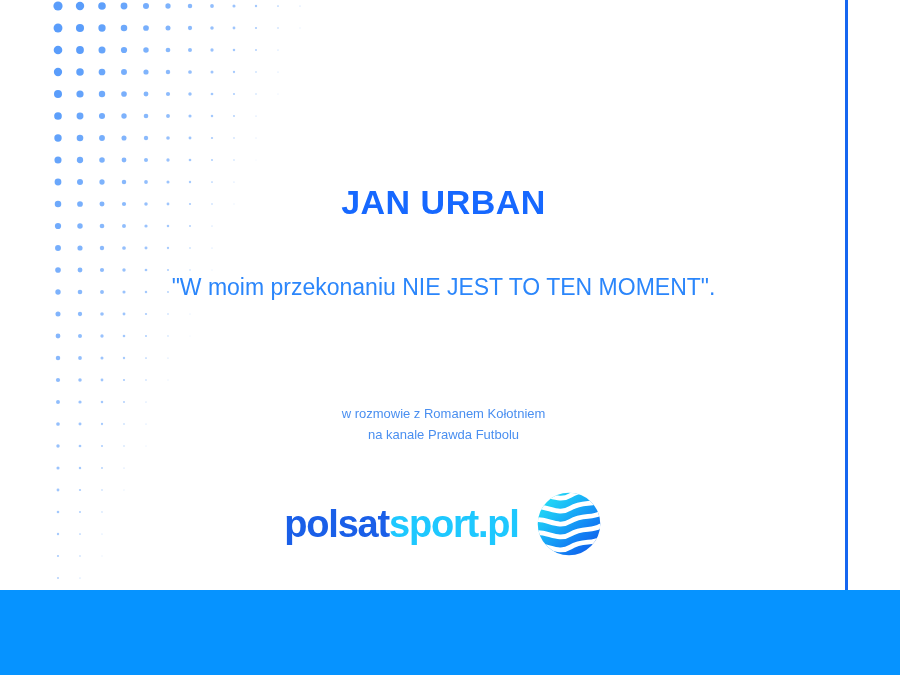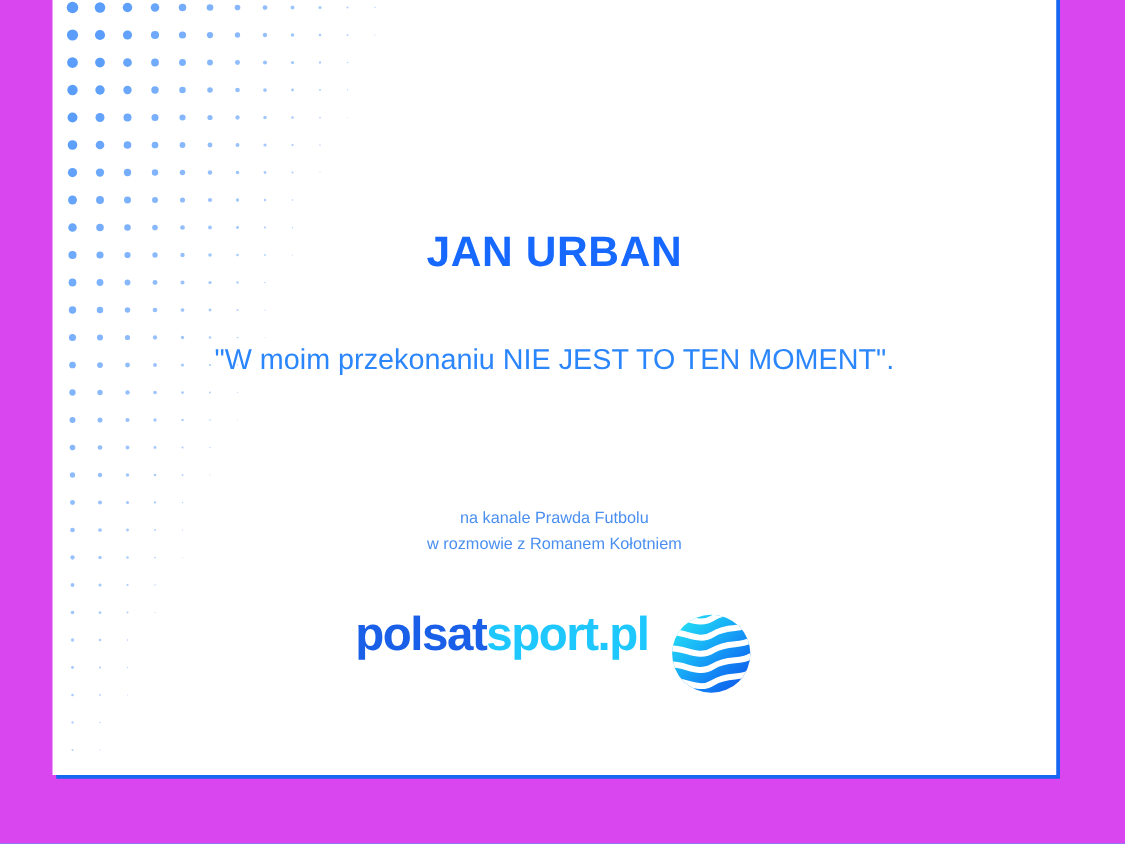--- a/index.html
+++ b/index.html
@@ -9,22 +9,22 @@
   body {
     width: 900px;
     height: 675px;
     overflow: hidden;
     font-family: "Liberation Sans", sans-serif;
     background: #0693ff;
   }
   #stage {
     position: relative;
     width: 900px;
-    height: 675px;
-    background: #d946ef;
+    height: 590px;
+    background: #ffffff;
     overflow: hidden;
   }
 
   
   #card {
     position: absolute;
     left: 42px;
     top: -6px;
     width: 803px;
     height: 626px;
@@ -95,20 +95,21 @@
   }
 
   
   #logo {
     position: absolute;
     left: 0;
     top: 495px;
     width: 803px;
     height: 70px;
     display: flex;
+    align-items: center;
     justify-content: center;
   }
   .logo-word {
     font-size: 38px;
     font-weight: 700;
     letter-spacing: -1.2px;
     line-height: 38px;
     white-space: nowrap;
   }
   .logo-polsat { color: #1a5fe8; }
@@ -328,22 +329,22 @@
         <circle cx="38.0" cy="606.0" r="0.49" fill="#5a9dfb" opacity="0.43"></circle>
       </svg>
 
     <div id="content">
 
       <div class="headline">JAN URBAN</div>
 
       <div class="quote">"W moim przekonaniu NIE JEST TO TEN MOMENT".</div>
 
       <div class="attrib">
+        <div class="attrib-line">w rozmowie z Romanem Kołotniem</div>
         <div class="attrib-line">na kanale Prawda Futbolu</div>
-        <div class="attrib-line">w rozmowie z Romanem Kołotniem</div>
       </div>
 
       <div id="logo">
         <span class="logo-word"><span class="logo-polsat">polsat</span><span class="logo-sport">sport.pl</span></span>
 
         <svg class="logo-globe" viewBox="0 0 100 100" aria-hidden="true">
           <defs>
             <linearGradient id="gl" x1="0.08" y1="0.05" x2="0.92" y2="0.95">
               <stop offset="0%" stop-color="#26e2f5"></stop>
               <stop offset="35%" stop-color="#19b6f7"></stop>

